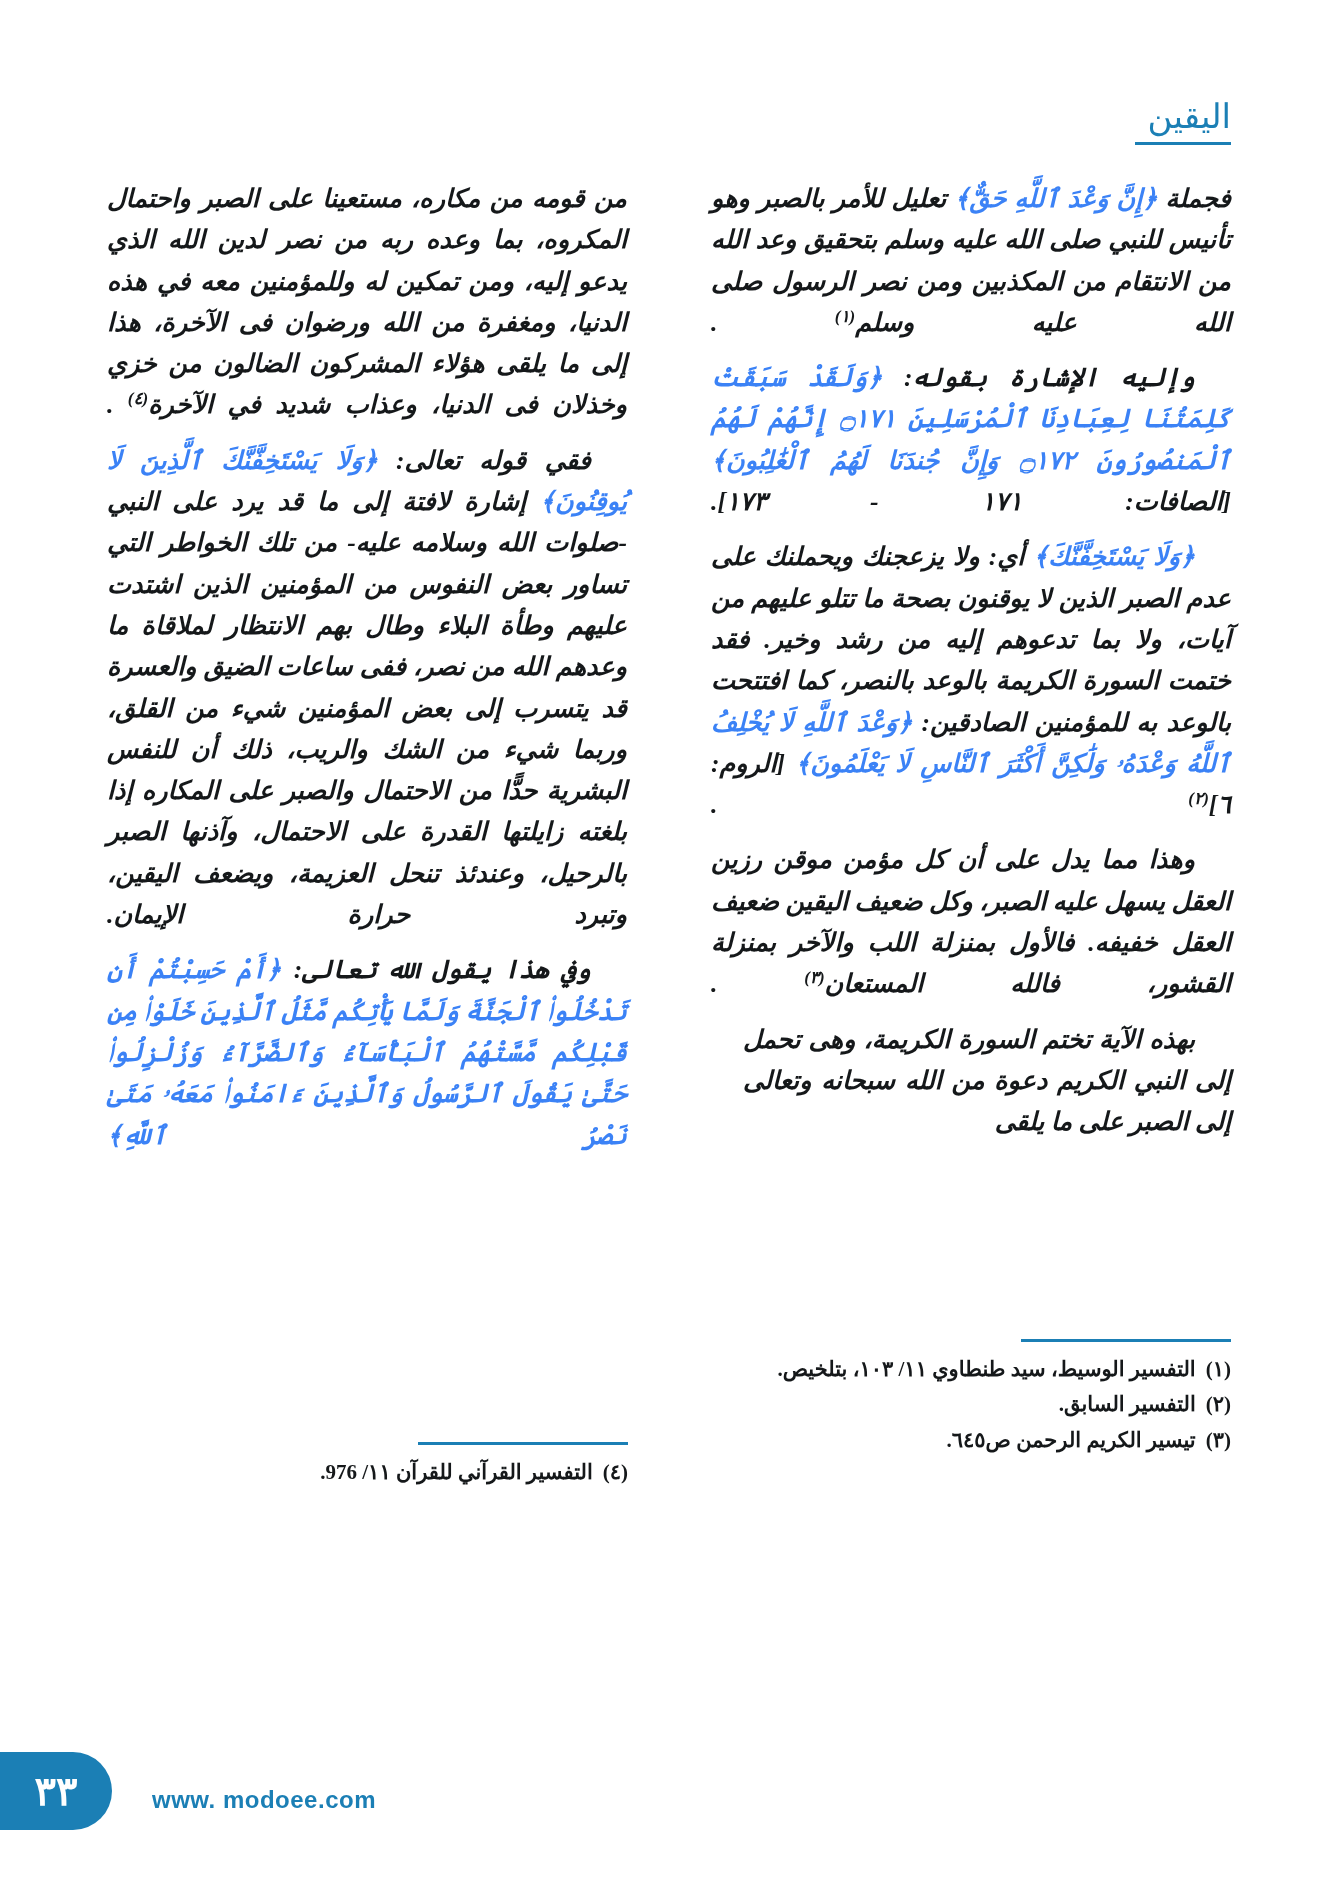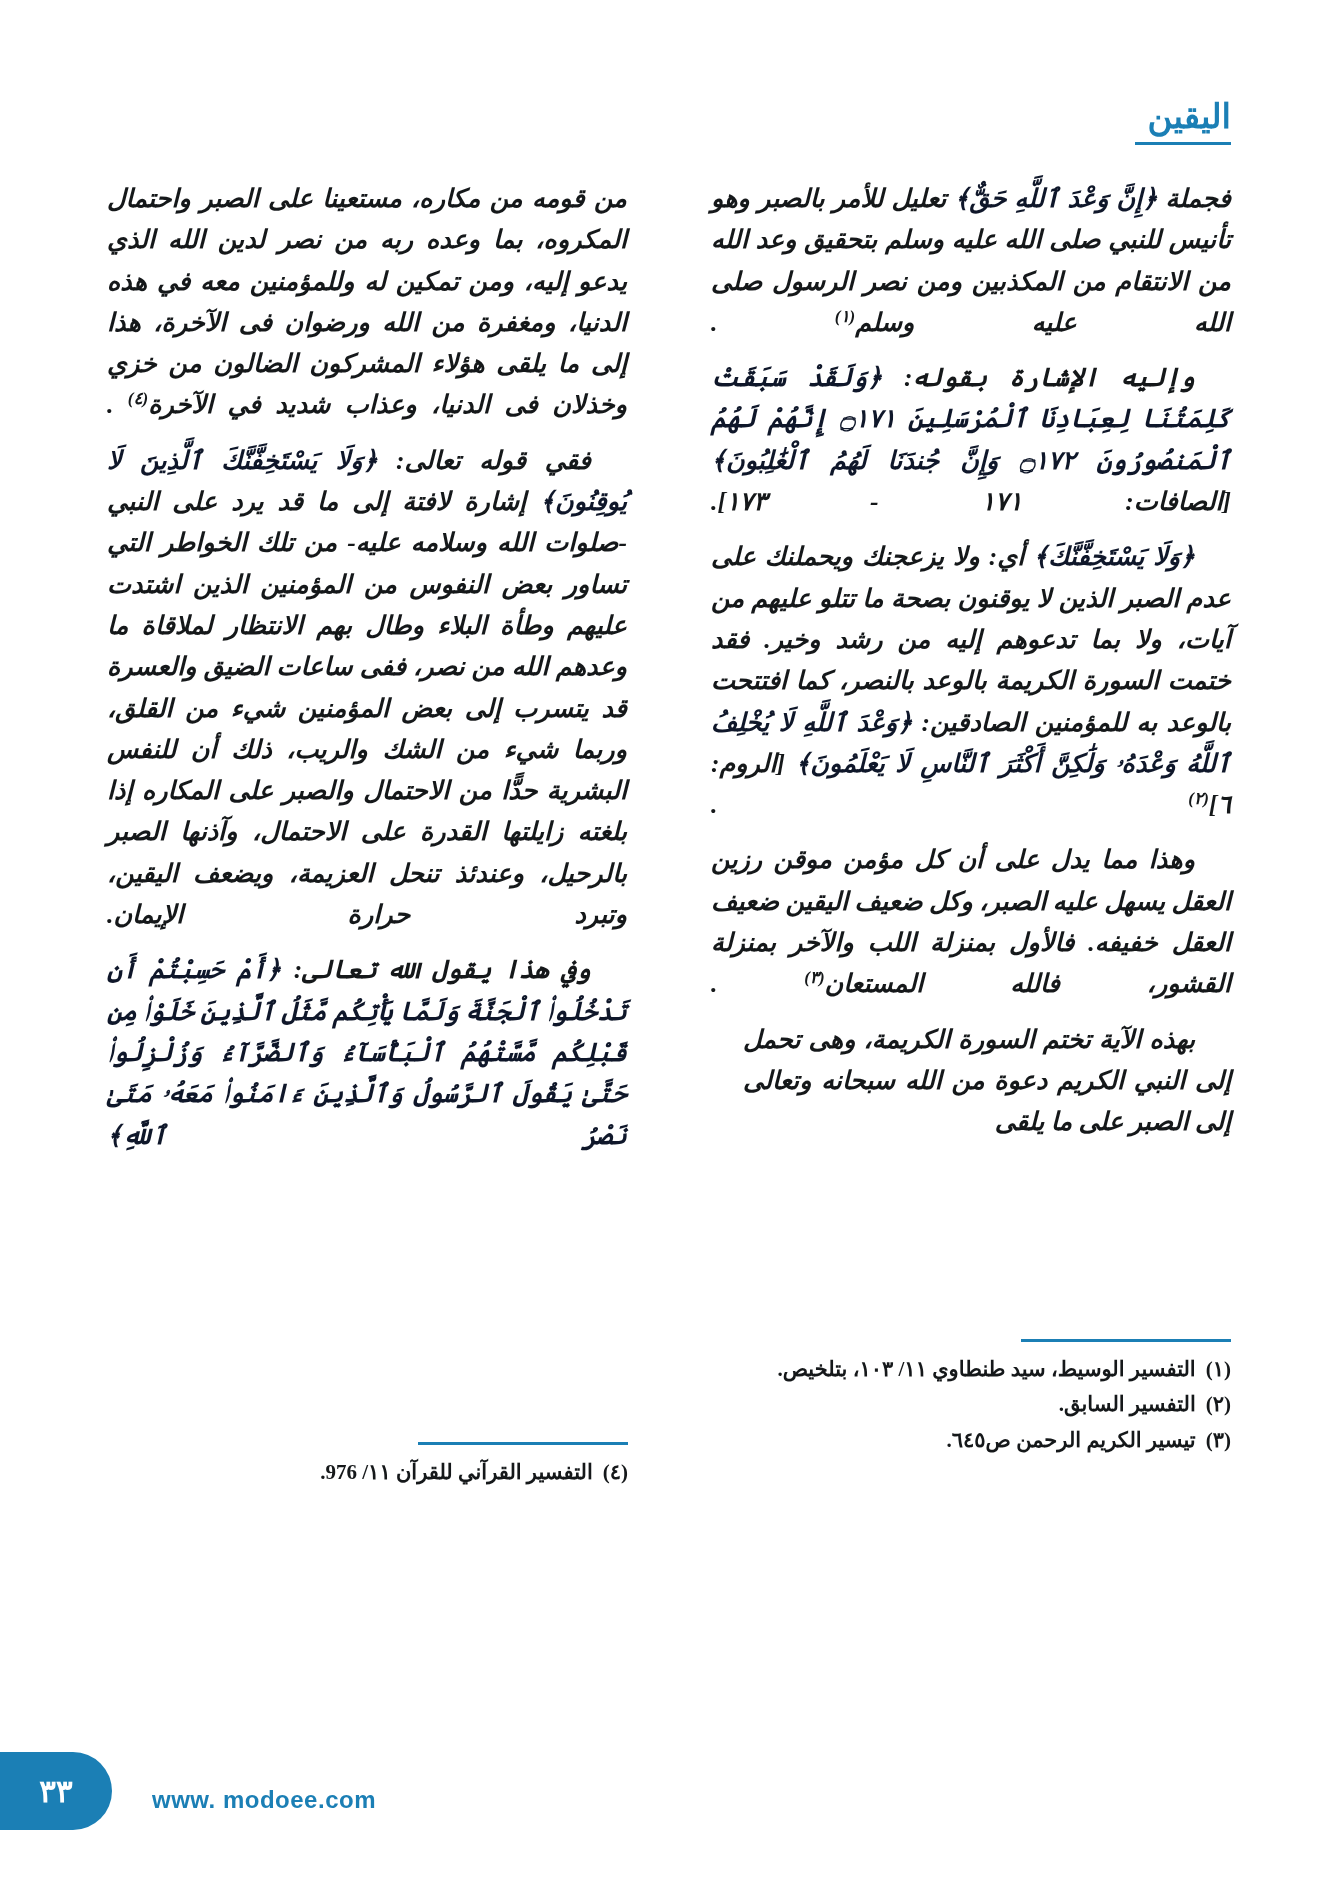--- a/index.html
+++ b/index.html
@@ -22,21 +22,21 @@
     top: 96px;
     right: 108px;
     width: 1120px;
     height: 58px;
   }
   .header-title {
     position: absolute;
     right: 0;
     top: 0;
     font-size: 34px;
-    font-weight: bold;
+    font-weight: normal;
     color: #1b7fb5;
     letter-spacing: 0;
   }
   .header-rule {
     position: absolute;
     right: 0;
     top: 46px;
     width: 96px;
     height: 3px;
     background: #1b7fb5;
@@ -65,21 +65,21 @@
     text-align: justify;
     text-align-last: justify;
     font-weight: bold;
     color: #15181a;
     font-style: italic;
   }
   p.body.indent { text-indent: 36px; }
   p.body.last-right { text-align-last: right; margin-left: 32px; }
 
   .quran {
-    color: #0f172a;
+    color: #3b82f6;
     font-weight: bold;
   }
   .ref {
     color: #15181a;
     font-weight: bold;
   }
   sup.fn {
     font-size: 17px;
     vertical-align: super;
     font-weight: bold;
@@ -126,21 +126,21 @@
     height: 78px;
     background: #1b7fb5;
     border-top-right-radius: 40px;
     border-bottom-right-radius: 40px;
     display: flex;
     align-items: center;
     justify-content: center;
   }
   .footer-pageno {
     color: #ffffff;
-    font-size: 31px;
+    font-size: 40px;
     font-weight: bold;
     letter-spacing: 1px;
   }
   .footer-url {
     position: absolute;
     left: 152px;
     bottom: 16px;
     color: #1b7fb5;
     font-size: 24px;
     font-weight: bold;

